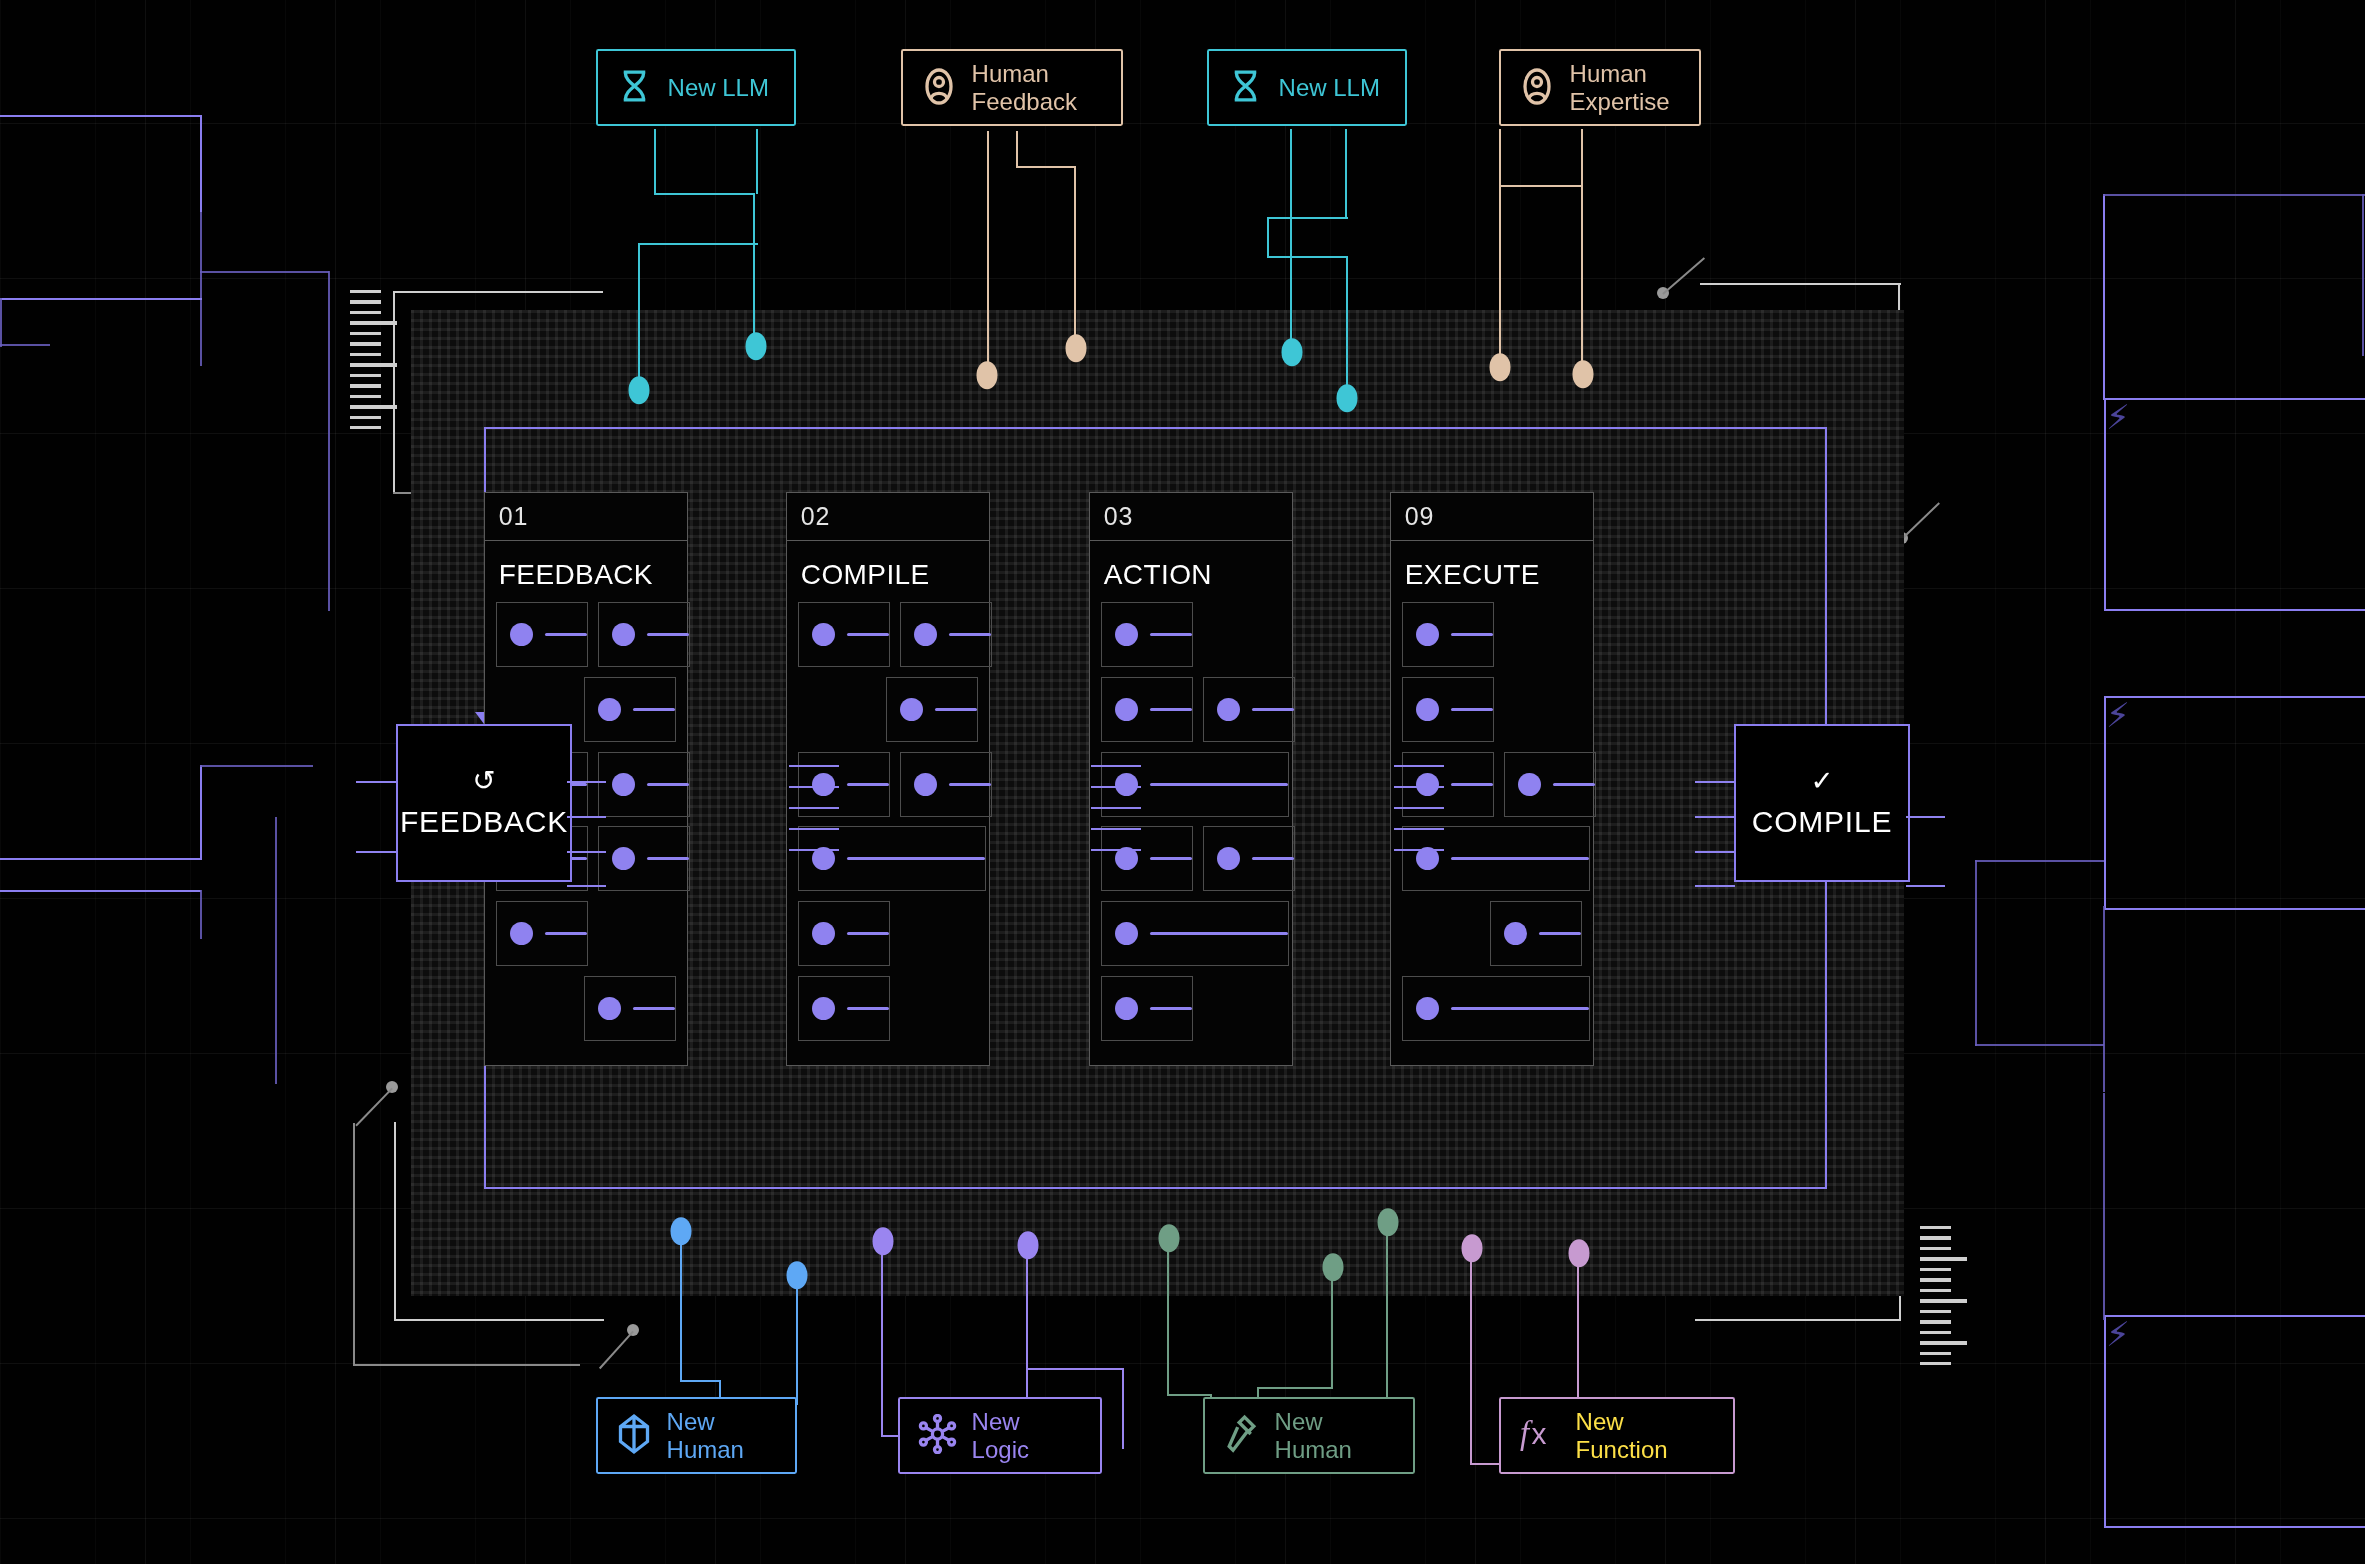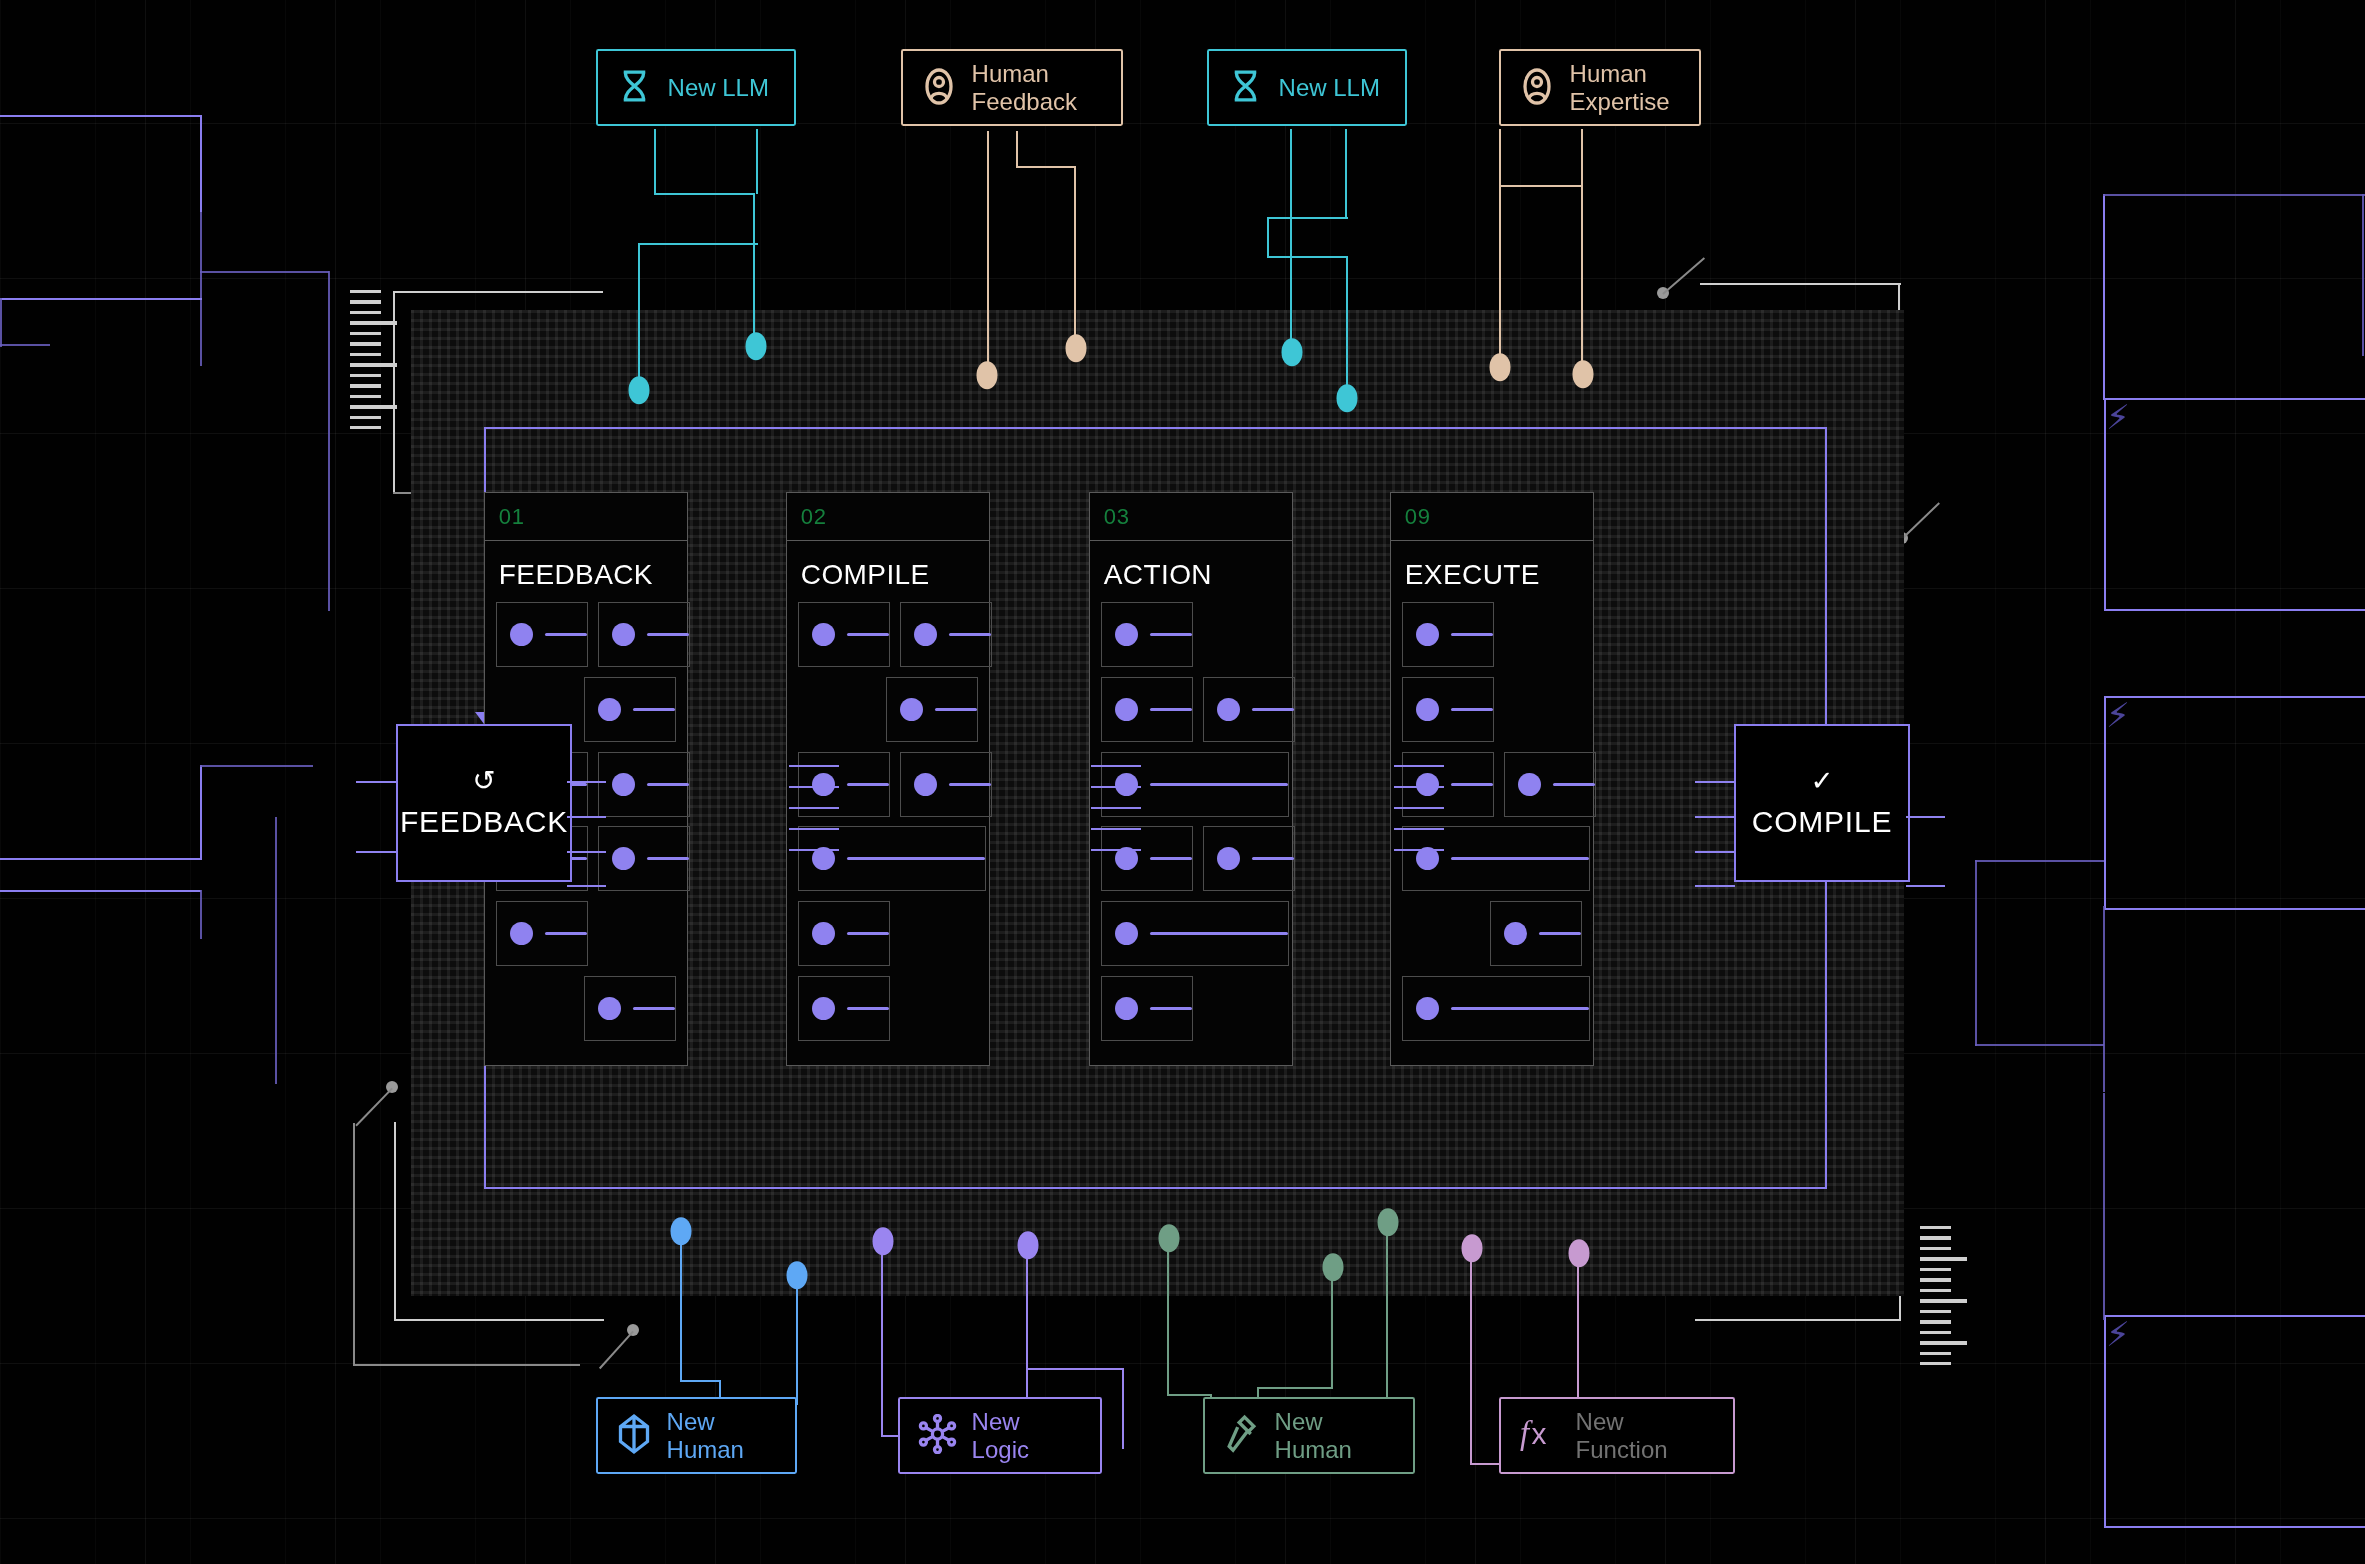--- a/index.html
+++ b/index.html
@@ -44,21 +44,21 @@
 
   
   #loop{position:absolute;left:484px;top:427px;width:1339px;height:758px;
         border:2px solid #8b7ef0;}
   .loop-arrow{position:absolute;width:0;height:0;border-left:9px solid transparent;
      border-right:9px solid transparent;}
 
   
   .col{position:absolute;width:202px;border:1.2px solid #5a5a5a;background:#040404;}
   .col-num{height:47px;border-bottom:1.2px solid #5a5a5a;display:flex;align-items:center;
-     padding-left:13.8px;color:#15803d;font-size:22px;letter-spacing:0.8px;}
+     padding-left:13.8px;color:#e5e5e5;font-size:25px;letter-spacing:0.8px;}
   .col-title{padding:18px 0 11.3px 13.8px;font-size:28px;letter-spacing:0.4px;color:#fff;}
   .col-body{position:relative;padding:0 11.3px 14.6px 11.3px;}
   .crow{display:flex;gap:9.7px;margin-bottom:9.7px;}
   .cell{border:1.2px solid #4d4d4d;height:65px;display:flex;align-items:center;
         padding-left:13px;gap:12px;box-sizing:border-box;}
   .cell.empty{border:none;}
   .dot{width:23px;height:23px;border-radius:50%;background:#8f82f0;flex:none;}
   .bar{height:3.2px;background:#8f82f0;border-radius:1.6px;}
 
   
@@ -601,18 +601,18 @@
         <span><svg width="37" height="40" viewBox="0 0 24 26">
             <path stroke="#6f9e85" fill="none" stroke-width="2.2" d="M14 2 L20 8 L16.5 11.5 L10.5 5.5 Z M12 7 L18 13 M9.5 8.5 L4 21 L6.5 23.5 L16 11"></path>
           </svg></span>
         <span class="t" style="color: rgb(111, 158, 133);">New Human</span>
       </div>
       <div class="chip" style="left: 1499px; top: 1397px; width: 236px; height: 77px; border-color: rgb(199, 154, 208);">
         <span><svg width="42" height="37" viewBox="0 0 28 26">
             <text x="0" y="20" font-family="Liberation Serif, serif" font-style="italic" font-size="23" fill="#c79ad0">f</text>
             <text x="8" y="20" font-family="Liberation Sans, sans-serif" font-size="21" fill="#c79ad0">x</text>
           </svg></span>
-        <span class="t" style="color: #737373;">New Function</span>
+        <span class="t" style="color: #fde047;">New Function</span>
       </div>
     </div>
 
 </div>
 
 
 </body></html>

